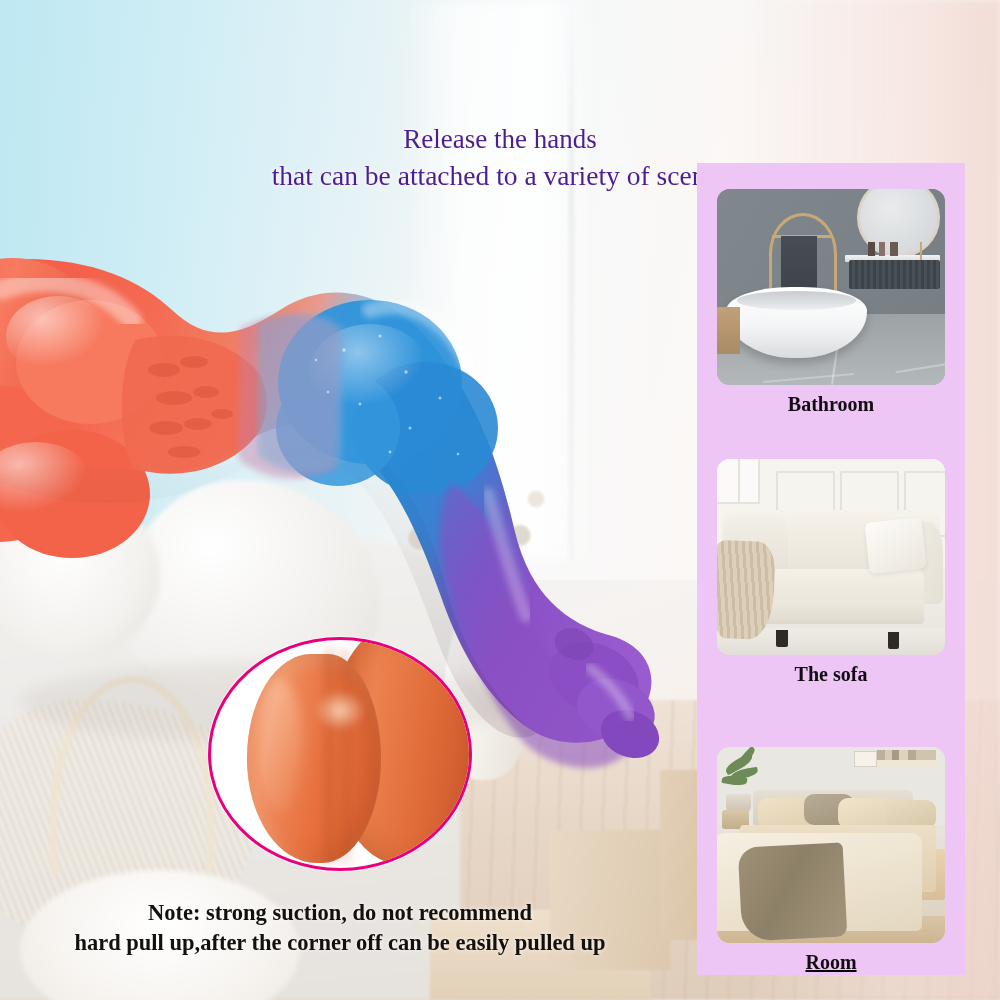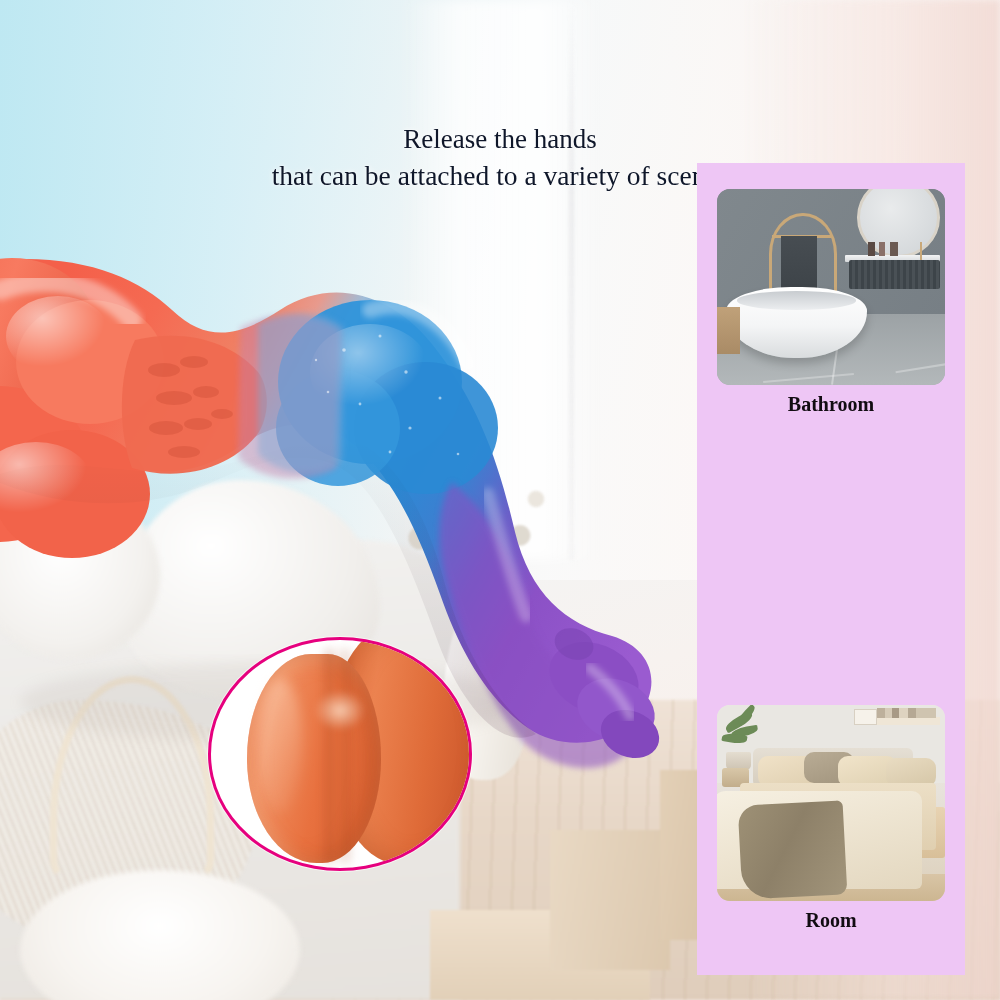--- a/index.html
+++ b/index.html
@@ -142,21 +142,21 @@
     position:absolute;left:0;right:0;top:52px;text-align:center;
     font-size:45px;font-weight:bold;letter-spacing:.4px;
     color:#ea1a6e;
     text-shadow:
       -2px -2px 0 #fff, 2px -2px 0 #fff, -2px 2px 0 #fff, 2px 2px 0 #fff,
       0 -2.5px 0 #fff, 0 2.5px 0 #fff, -2.5px 0 0 #fff, 2.5px 0 0 #fff,
       0 0 9px rgba(255,255,255,.95);
   }
   .subtitle{
     position:absolute;left:0;right:0;top:122px;text-align:center;
-    color:#0f172a;font-size:27px;line-height:1.33;
+    color:#4c1d95;font-size:27px;line-height:1.33;
     text-shadow:0 0 6px rgba(255,255,255,.9), 0 0 2px rgba(255,255,255,.9);
   }
   .subtitle .l2{font-size:27.5px;}
 
   .note{
     position:absolute;left:10px;top:898px;width:660px;text-align:center;
     color:#14100e;font-size:22.5px;font-weight:bold;line-height:1.33;
     text-shadow:0 0 5px rgba(255,255,255,.85);
   }
 
@@ -199,21 +199,21 @@
   }
 
   
   .scene-panel{
     position:absolute;left:697px;top:163px;width:268px;height:812px;
     background:#eec6f5;
   }
   .scene-item{position:absolute;left:0;width:100%;}
   .scene-item.s1{top:26px;}
   .scene-item.s2{top:296px;}
-  .scene-item.s3{top:542px;}
+  .scene-item.s3{top:584px;text-decoration:underline;}
   .thumb{
     position:relative;margin:0 auto;width:228px;height:196px;
     border-radius:13px;overflow:hidden;background:#ddd;
   }
   .scene-label{
     margin-top:8px;text-align:center;color:#120c12;
     font-size:20px;font-weight:bold;
   }
 
   
@@ -475,20 +475,24 @@
 
   <div class="zoom-circle">
     <div class="zc-inner">
       <div class="zc-cup-right"></div>
       <div class="zc-cup-left"></div>
       <div class="zc-crease"></div>
       <div class="zc-gloss"></div>
     </div>
   </div>
 
+  <div class="note">
+    <div>Note: strong suction, do not recommend</div>
+    <div>hard pull up,after the corner off can be easily pulled up</div>
+  </div>
 
   <div class="scene-panel">
 
     <div class="scene-item s1">
       <div class="thumb th-bath">
         <div class="bt-wall"></div>
         <div class="bt-floor"></div>
         <div class="bt-tile1"></div>
         <div class="bt-tile2"></div>
         <div class="bt-tile3"></div>
@@ -501,20 +505,42 @@
         <div class="bt-towel-bar"></div>
         <div class="bt-towel"></div>
         <div class="bt-tub">
           <div class="bt-tub-in"></div>
         </div>
         <div class="bt-side"></div>
       </div>
       <div class="scene-label">Bathroom</div>
     </div>
 
+    <div class="scene-item s2">
+      <div class="thumb th-sofa">
+        <div class="sf-wall"></div>
+        <div class="sf-panel sf-p1"></div>
+        <div class="sf-panel sf-p2"></div>
+        <div class="sf-panel sf-p3"></div>
+        <div class="sf-window"></div>
+        <div class="sf-windowx"></div>
+        <div class="sf-floor"></div>
+        <div class="sf-back"></div>
+        <div class="sf-cush1"></div>
+        <div class="sf-cush2"></div>
+        <div class="sf-arm"></div>
+        <div class="sf-seat"></div>
+        <div class="sf-seat2"></div>
+        <div class="sf-pillow"></div>
+        <div class="sf-throw"></div>
+        <div class="sf-leg1"></div>
+        <div class="sf-leg2"></div>
+      </div>
+      <div class="scene-label">The sofa</div>
+    </div>
 
     <div class="scene-item s3">
       <div class="thumb th-room">
         <div class="rm-wall"></div>
         <div class="rm-shelf"></div>
         <div class="rm-books"></div>
         <div class="rm-frame"></div>
         <div class="rm-leaf rm-l1"></div>
         <div class="rm-leaf rm-l2"></div>
         <div class="rm-leaf rm-l3"></div>

